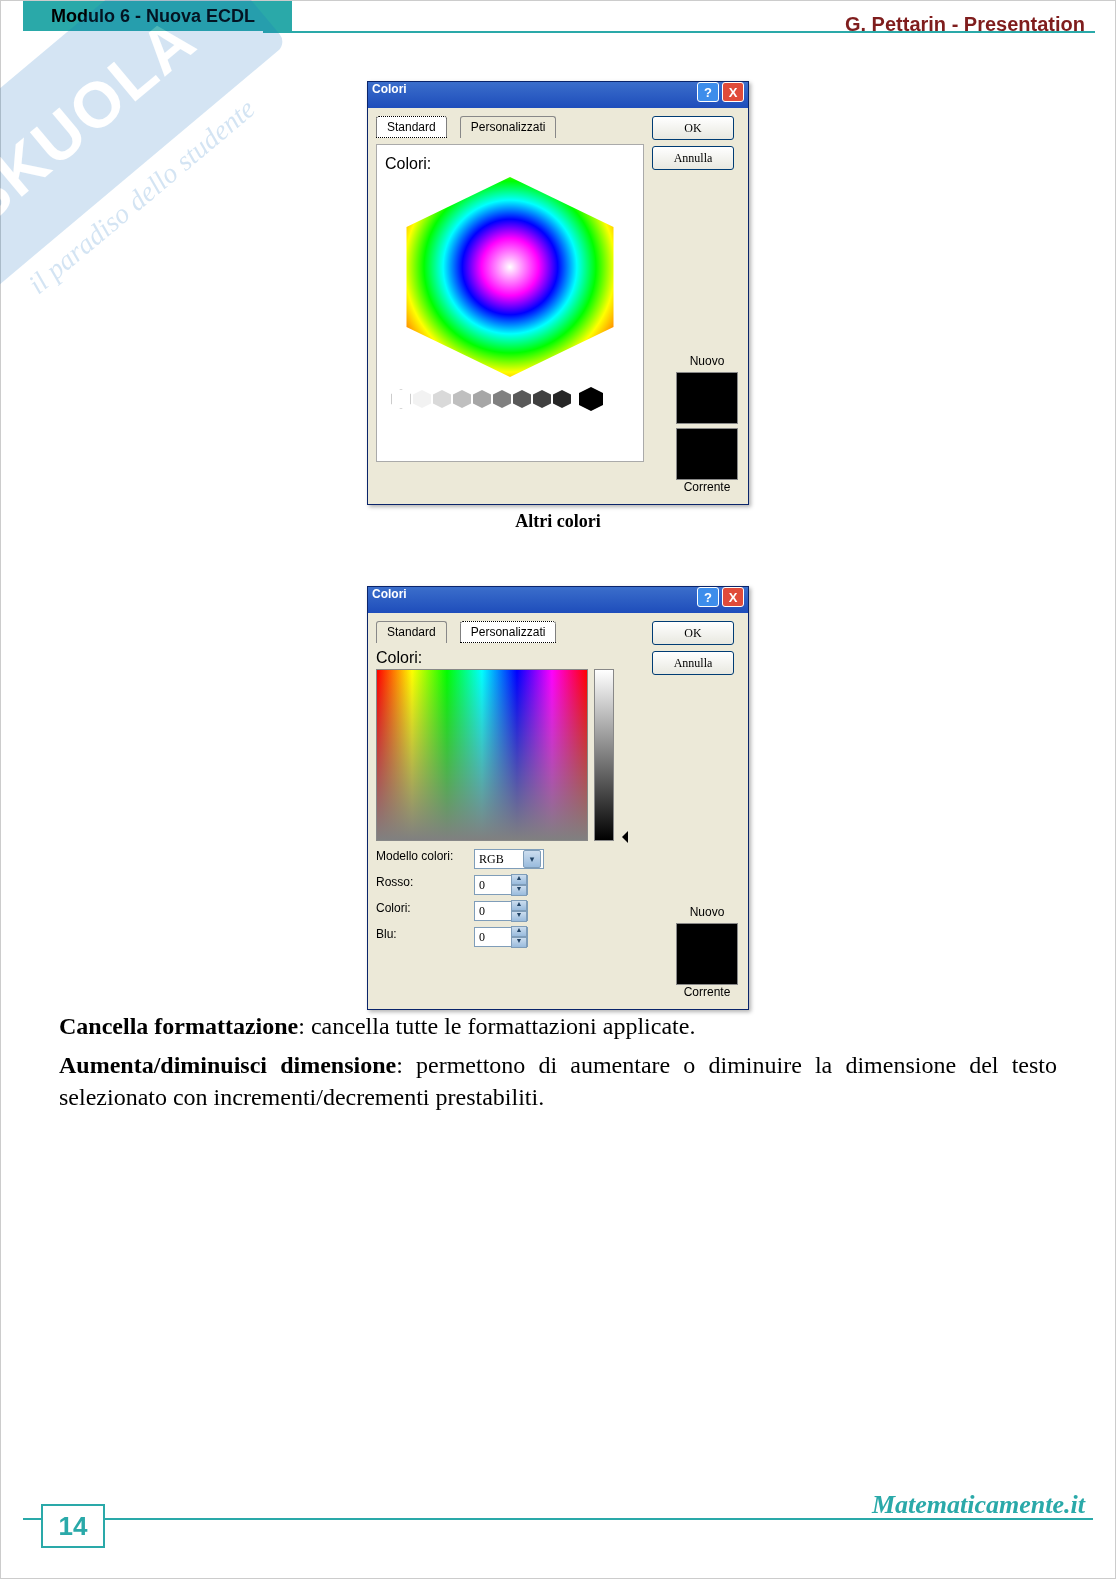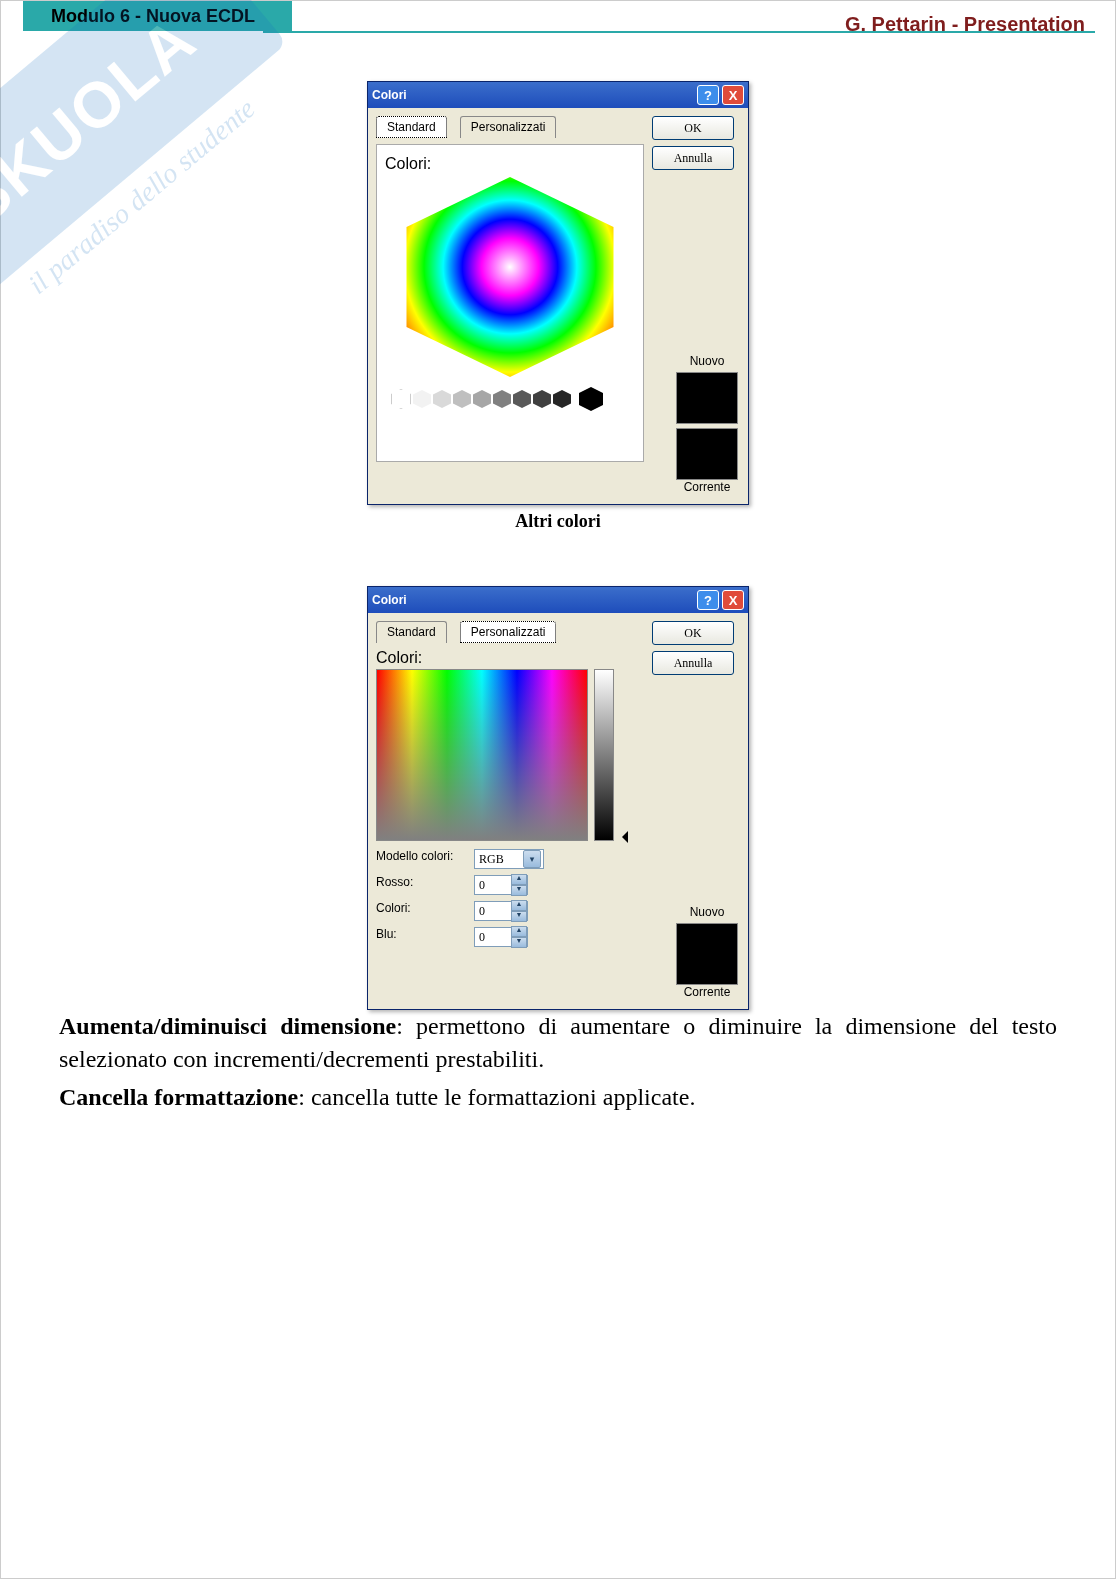--- a/index.html
+++ b/index.html
@@ -18,21 +18,21 @@
   .body{position:absolute;left:58px;right:58px;top:80px;font-size:24px;line-height:1.35}
   .cap{text-align:center;font:700 18px "Times New Roman",serif;margin:6px 0 22px}
   .para{margin:0 0 6px;text-align:justify}
   
   .ftr{position:absolute;left:0;right:0;bottom:18px;height:70px}
   .ftr-rule{position:absolute;left:22px;right:22px;top:28px;border-top:2px solid #2aa9a9}
   .ftr-site{position:absolute;right:30px;top:0;color:#2aa9a9;font:italic 700 26px Georgia,serif}
   .ftr-pg{position:absolute;left:40px;top:14px;width:60px;height:40px;border:2px solid #2aa9a9;background:#fff;color:#2aa9a9;font:700 26px Verdana,sans-serif;text-align:center;line-height:40px}
   
   .dlg{width:380px;border:1px solid #0a246a;background:#ece9d8;font:12px Tahoma,sans-serif;margin:0 auto;box-shadow:2px 2px 4px rgba(0,0,0,.3)}
-  .titlebar{height:26px;background:linear-gradient(#3b6ecb,#1e4dbb);display:flex;align-items:center;justify-content:space-between;padding:0 4px;color:#fff;font-weight:700}
+  .titlebar{height:26px;background:linear-gradient(#3b6ecb,#1e4dbb);display:flex;align-items:flex-start;justify-content:space-between;padding:0 4px;color:#fff;font-weight:700}
   .tb-btns{display:flex;gap:3px}
   .tb-btn{width:20px;height:18px;border-radius:3px;display:flex;align-items:center;justify-content:center;font-weight:700;font-size:13px;color:#fff}
   .tb-help{background:#3d8deb;border:1px solid #fff}
   .tb-close{background:#e04b3a;border:1px solid #fff}
   .dlg-body{padding:8px;position:relative}
   .tabs{display:flex;gap:13px;margin-bottom:6px}
   .tab{padding:3px 10px;background:#ece9d8;border:1px solid #888;border-bottom:none;border-radius:3px 3px 0 0;font-size:12px}
   .tab.active{background:#fff;border:1px dotted #000}
   .dlg-btn{width:80px;height:22px;border:1px solid #003c74;background:linear-gradient(#fff,#e8e8e0);border-radius:3px;font:12px Tahoma;display:inline-flex;align-items:center;justify-content:center}
   .right-col{position:absolute;right:10px;top:8px;width:90px;display:flex;flex-direction:column;gap:6px;align-items:center}
@@ -189,19 +189,24 @@
               <span class="sp">
                   <div>▲</div>
                   <div>▼</div>
                 </span>
             </div>
           </div>
         </div>
       </div>
     </div>
 
+    <p class="para"><b>Cancella formattazione</b><span>: cancella tutte le formattazioni applicate.</span></p>
     <p class="para"><b>Aumenta/diminuisci dimensione</b><span>: permettono di aumentare o diminuire la dimensione del testo selezionato con incrementi/decrementi prestabiliti.</span></p>
-    <p class="para"><b>Cancella formattazione</b><span>: cancella tutte le formattazioni applicate.</span></p>
     <br>
 
   </div>
 
+  <div class="ftr">
+    <div class="ftr-site">Matematicamente.it</div>
+    <div class="ftr-rule"></div>
+    <div class="ftr-pg">14</div>
+  </div>
 </div>
 
 </body></html>

